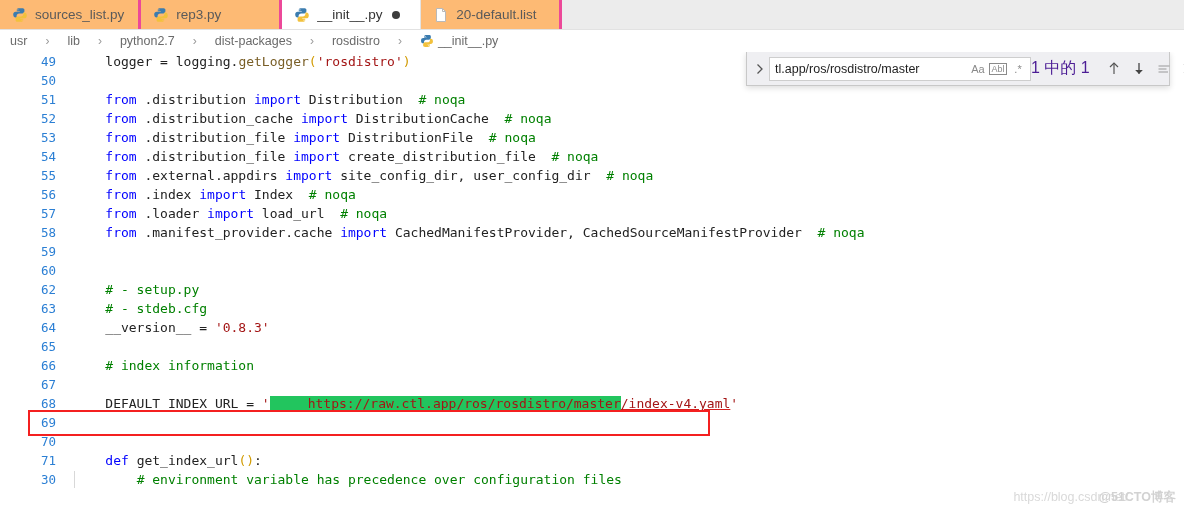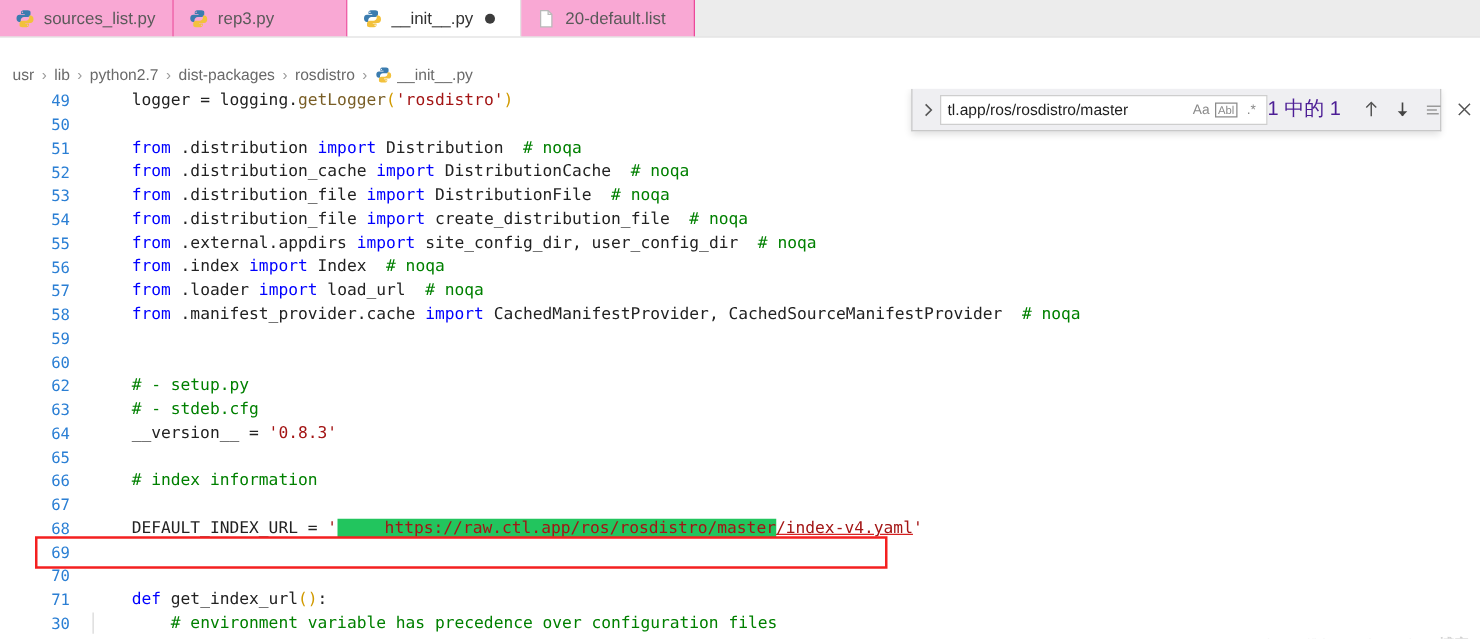--- a/index.html
+++ b/index.html
@@ -24,22 +24,22 @@
     border-bottom: 1px solid #e2e2e2;
     align-items: stretch;
   }
   .tab {
     display: flex;
     align-items: center;
     gap: 7px;
     padding: 0 14px 0 12px;
     font-size: 13.5px;
     color: #5a5a5a;
-    background: #f9a8d4;
-    border-right: 1px solid #ec4899;
+    background: #fdba74;
+    border-right: 3px solid #ec4899;
     position: relative;
     white-space: nowrap;
     min-width: 112px;
   }
   .tab.active {
     background: #ffffff;
     color: #333333;
     border-right: 1px solid #e3e3e3;
   }
   .tab-icon {
@@ -65,22 +65,21 @@
 
   
   .breadcrumb {
     height: 22px;
     display: flex;
     align-items: center;
     background: #ffffff;
     padding: 0 0 0 8px;
     font-size: 12.5px;
     color: #6a6a6a;
-    gap: 0;
-    margin-top: 19px;
+    gap: 12px;
   }
   .crumb {
     padding: 0 2px;
     white-space: nowrap;
     display: flex;
     align-items: center;
     gap: 4px;
   }
   .crumb-sep {
     color: #9b9b9b;
@@ -163,21 +162,21 @@
     position: absolute;
     border: 2px solid #f42020;
     box-sizing: border-box;
     pointer-events: none;
   }
 
   
   .find-widget {
     position: absolute;
     top: 0px;
-    right: 31px;
+    right: 14px;
     width: 424px;
     height: 34px;
     background: #efeff2;
     border: 1px solid #c8c8c8;
     border-top: none;
     box-shadow: 0 2px 6px rgba(0,0,0,0.14);
     display: flex;
     align-items: center;
     box-sizing: border-box;
     padding: 0 6px 0 4px;

